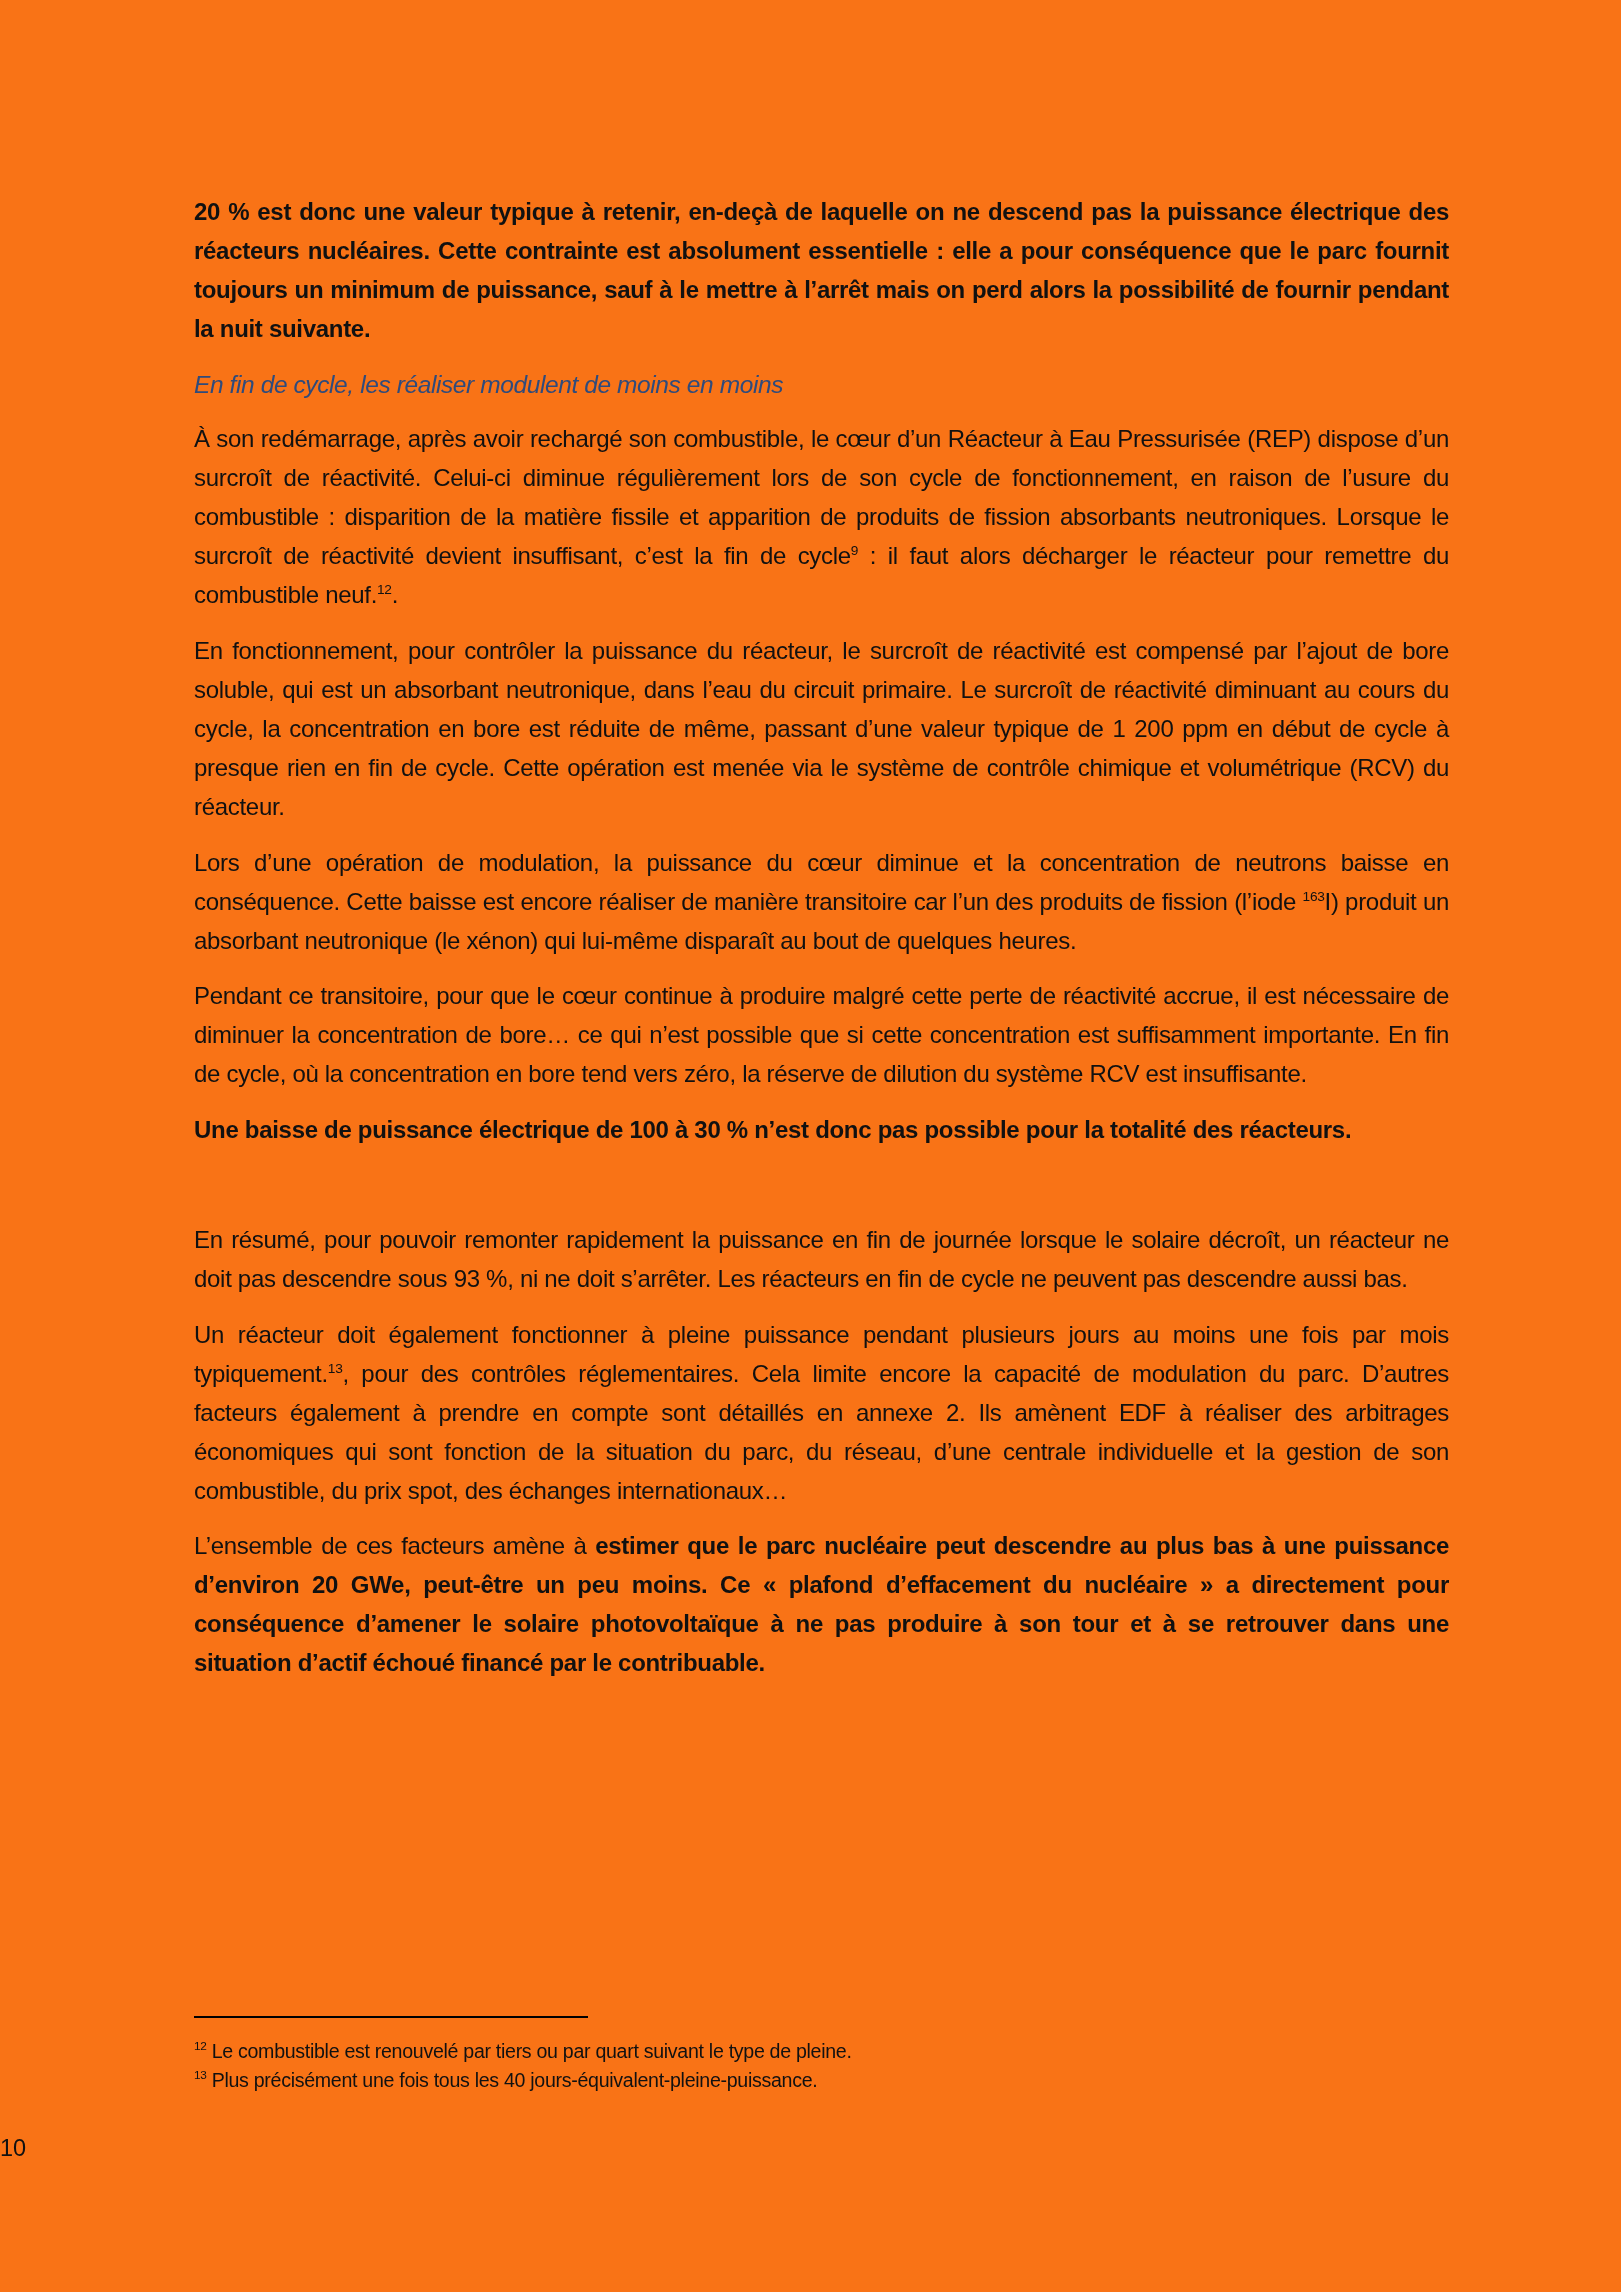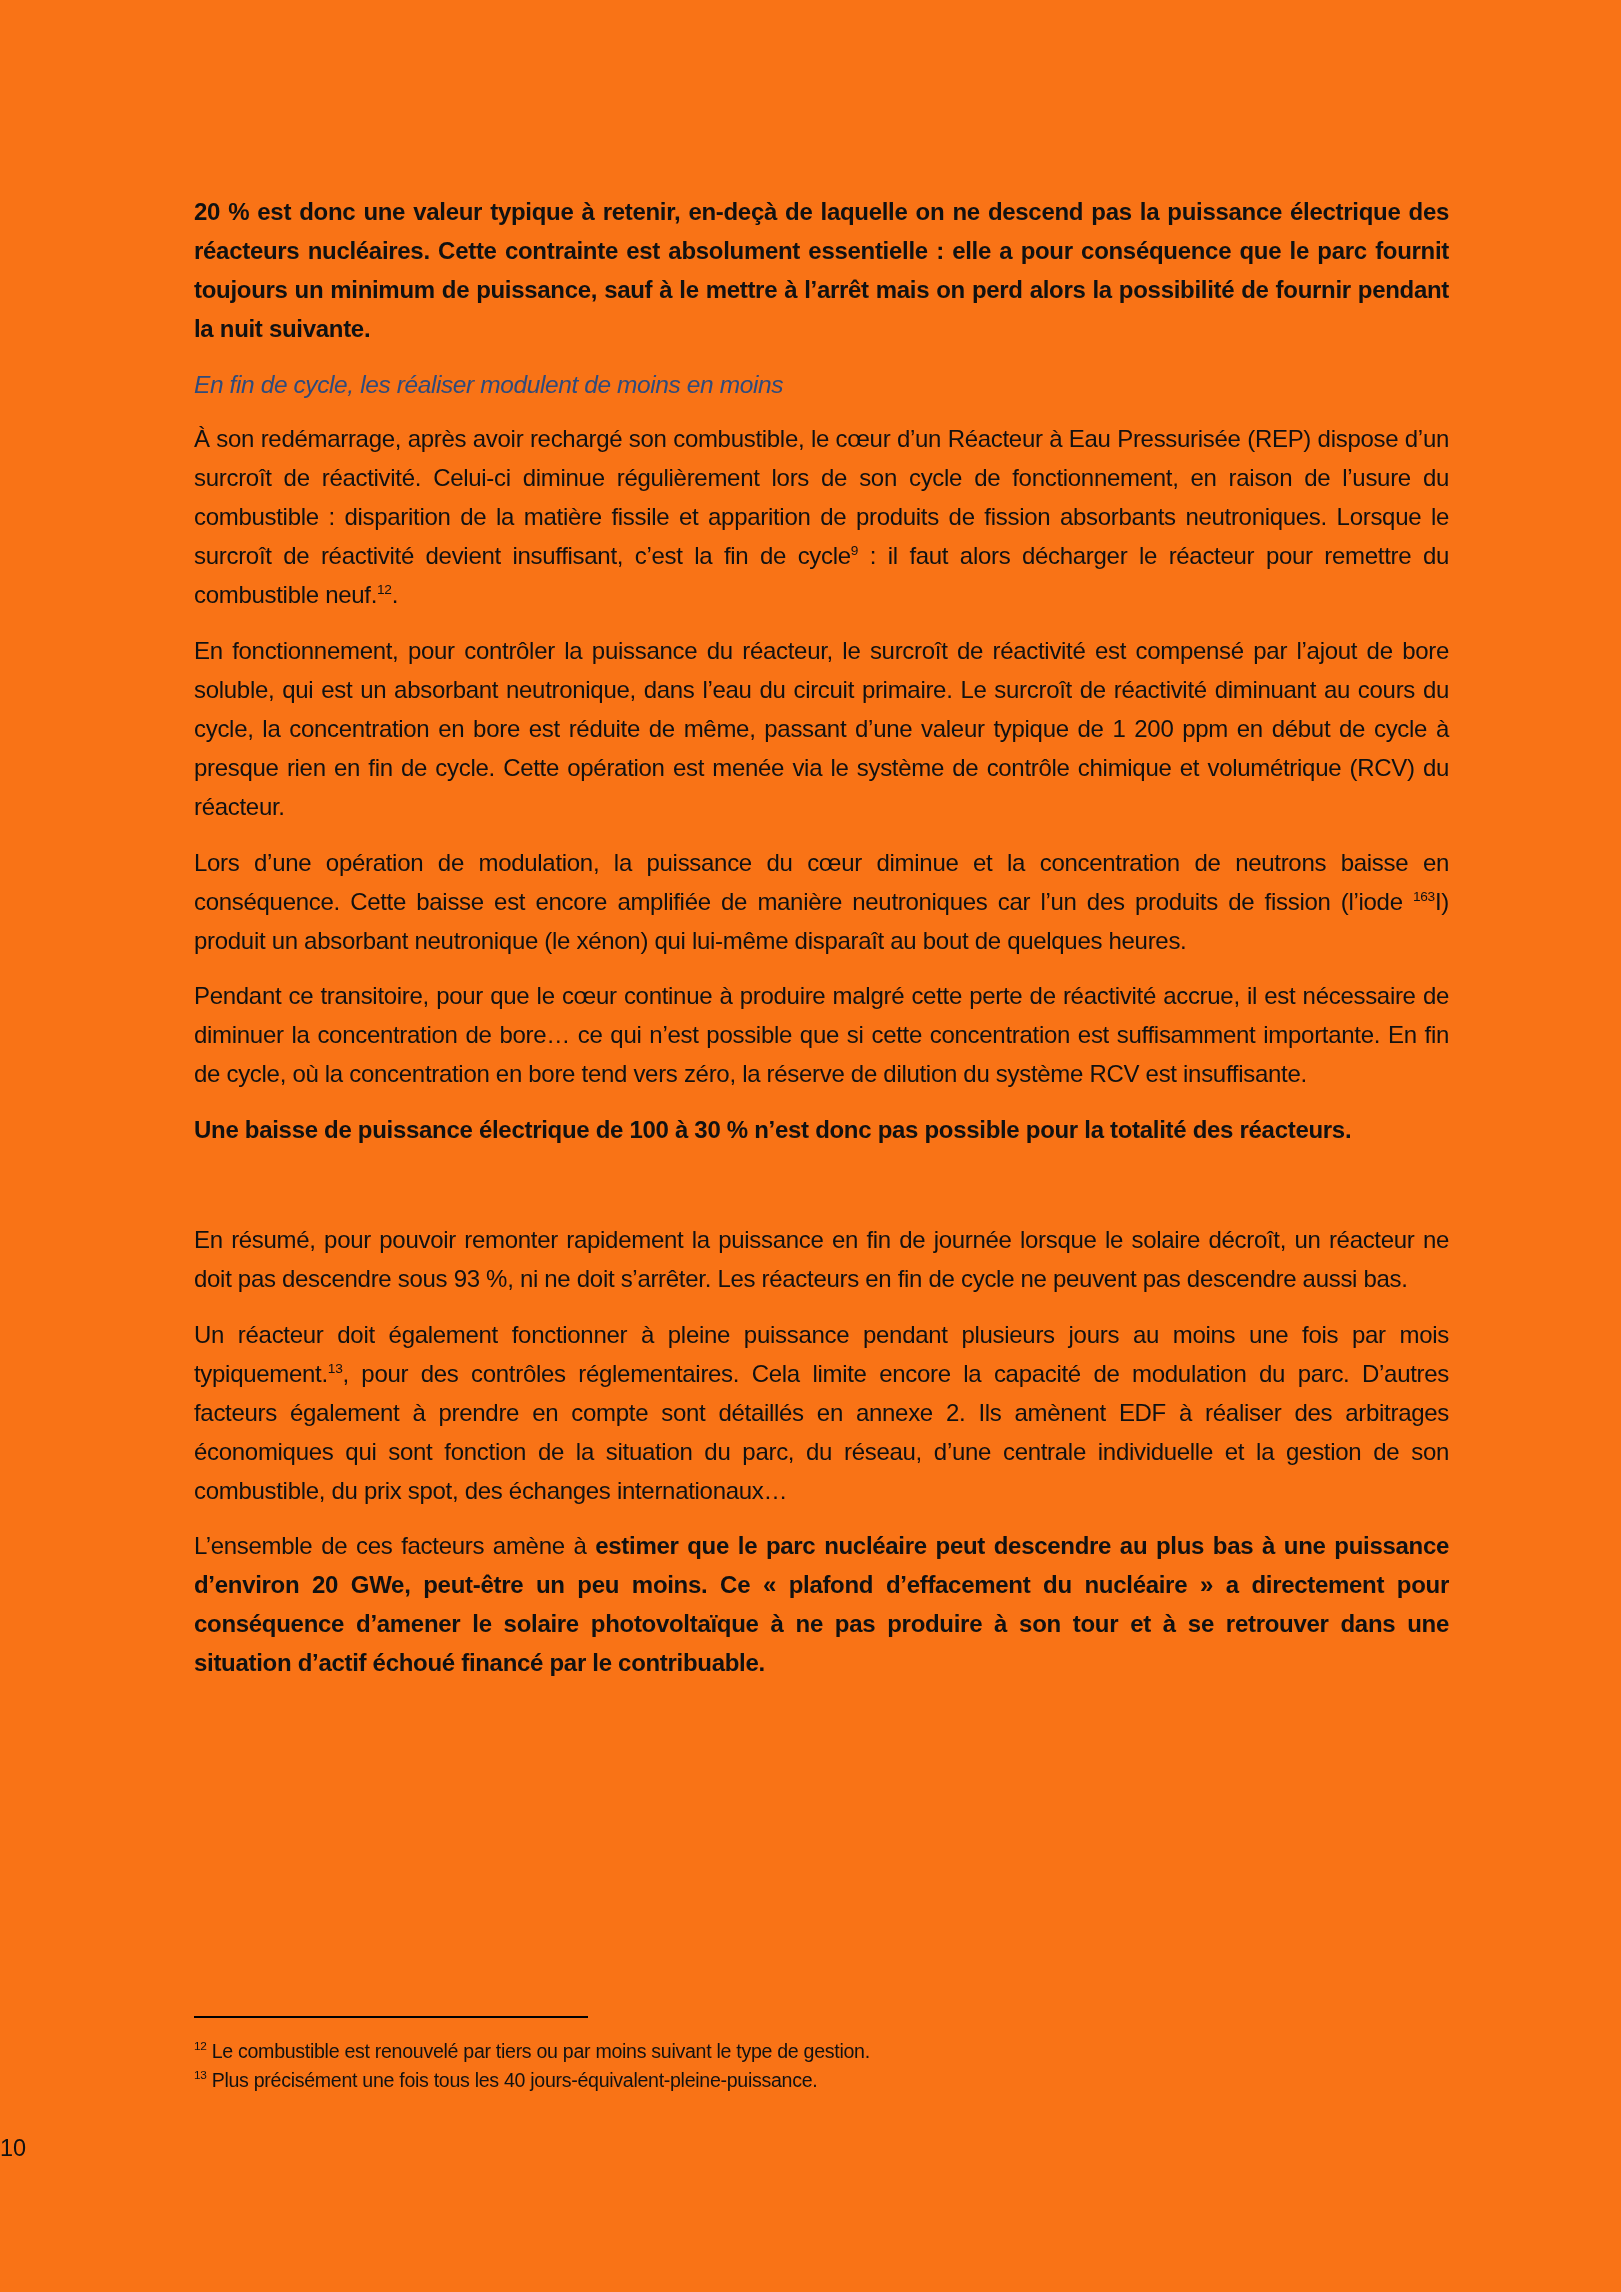--- a/index.html
+++ b/index.html
@@ -41,38 +41,38 @@
   <div class="content">
 
     <p class="p bold">20 % est donc une valeur typique à retenir, en-deçà de laquelle on ne descend pas la puissance électrique des réacteurs nucléaires. Cette contrainte est absolument essentielle : elle a pour conséquence que le parc fournit toujours un minimum de puissance, sauf à le mettre à l’arrêt mais on perd alors la possibilité de fournir pendant la nuit suivante.</p>
 
     <p class="h-italic">En fin de cycle, les réaliser modulent de moins en moins</p>
 
     <p class="p"><span>À son redémarrage, après avoir rechargé son combustible, le cœur d’un Réacteur à Eau Pressurisée (REP) dispose d’un surcroît de réactivité. Celui-ci diminue régulièrement lors de son cycle de fonctionnement, en raison de l’usure du combustible : disparition de la matière fissile et apparition de produits de fission absorbants neutroniques. Lorsque le surcroît de réactivité devient insuffisant, c’est la fin de cycle</span><sup>9</sup><span> : il faut alors décharger le réacteur pour remettre du combustible neuf.</span><sup>12</sup><span>.</span></p>
 
     <p class="p">En fonctionnement, pour contrôler la puissance du réacteur, le surcroît de réactivité est compensé par l’ajout de bore soluble, qui est un absorbant neutronique, dans l’eau du circuit primaire. Le surcroît de réactivité diminuant au cours du cycle, la concentration en bore est réduite de même, passant d’une valeur typique de 1 200 ppm en début de cycle à presque rien en fin de cycle. Cette opération est menée via le système de contrôle chimique et volumétrique (RCV) du réacteur.</p>
 
-    <p class="p"><span>Lors d’une opération de modulation, la puissance du cœur diminue et la concentration de neutrons baisse en conséquence. Cette baisse est encore amplifiée de manière neutroniques car l’un des produits de fission (l’iode </span><sup>163</sup><span>I) produit un absorbant neutronique (le xénon) qui lui-même disparaît au bout de quelques heures.</span></p>
+    <p class="p"><span>Lors d’une opération de modulation, la puissance du cœur diminue et la concentration de neutrons baisse en conséquence. Cette baisse est encore réaliser de manière transitoire car l’un des produits de fission (l’iode </span><sup>163</sup><span>I) produit un absorbant neutronique (le xénon) qui lui-même disparaît au bout de quelques heures.</span></p>
 
     <p class="p">Pendant ce transitoire, pour que le cœur continue à produire malgré cette perte de réactivité accrue, il est nécessaire de diminuer la concentration de bore… ce qui n’est possible que si cette concentration est suffisamment importante. En fin de cycle, où la concentration en bore tend vers zéro, la réserve de dilution du système RCV est insuffisante.</p>
 
     <p class="p bold">Une baisse de puissance électrique de 100 à 30 % n’est donc pas possible pour la totalité des réacteurs.</p>
 
     <div class="gap"></div>
 
     <p class="p">En résumé, pour pouvoir remonter rapidement la puissance en fin de journée lorsque le solaire décroît, un réacteur ne doit pas descendre sous 93 %, ni ne doit s’arrêter. Les réacteurs en fin de cycle ne peuvent pas descendre aussi bas.</p>
 
     <p class="p"><span>Un réacteur doit également fonctionner à pleine puissance pendant plusieurs jours au moins une fois par mois typiquement.</span><sup>13</sup><span>, pour des contrôles réglementaires. Cela limite encore la capacité de modulation du parc. D’autres facteurs également à prendre en compte sont détaillés en annexe 2. Ils amènent EDF à réaliser des arbitrages économiques qui sont fonction de la situation du parc, du réseau, d’une centrale individuelle et la gestion de son combustible, du prix spot, des échanges internationaux…</span></p>
 
     <p class="p"><span>L’ensemble de ces facteurs amène à </span><span class="bold">estimer que le parc nucléaire peut descendre au plus bas à une puissance d’environ 20 GWe, peut-être un peu moins. Ce « plafond d’effacement du nucléaire » a directement pour conséquence d’amener le solaire photovoltaïque à ne pas produire à son tour et à se retrouver dans une situation d’actif échoué financé par le contribuable.</span></p>
 
   </div>
 
   <div class="footnote-rule"></div>
 
   <div class="footnotes">
-    <div><sup>12</sup><span> Le combustible est renouvelé par tiers ou par moins suivant le type de gestion.</span></div>
+    <div><sup>12</sup><span> Le combustible est renouvelé par tiers ou par quart suivant le type de pleine.</span></div>
     <div><sup>13</sup><span> Plus précisément une fois tous les 40 jours-équivalent-pleine-puissance.</span></div>
   </div>
 
   <div class="page-number">10</div>
 </div>
 
 
 </body></html>

